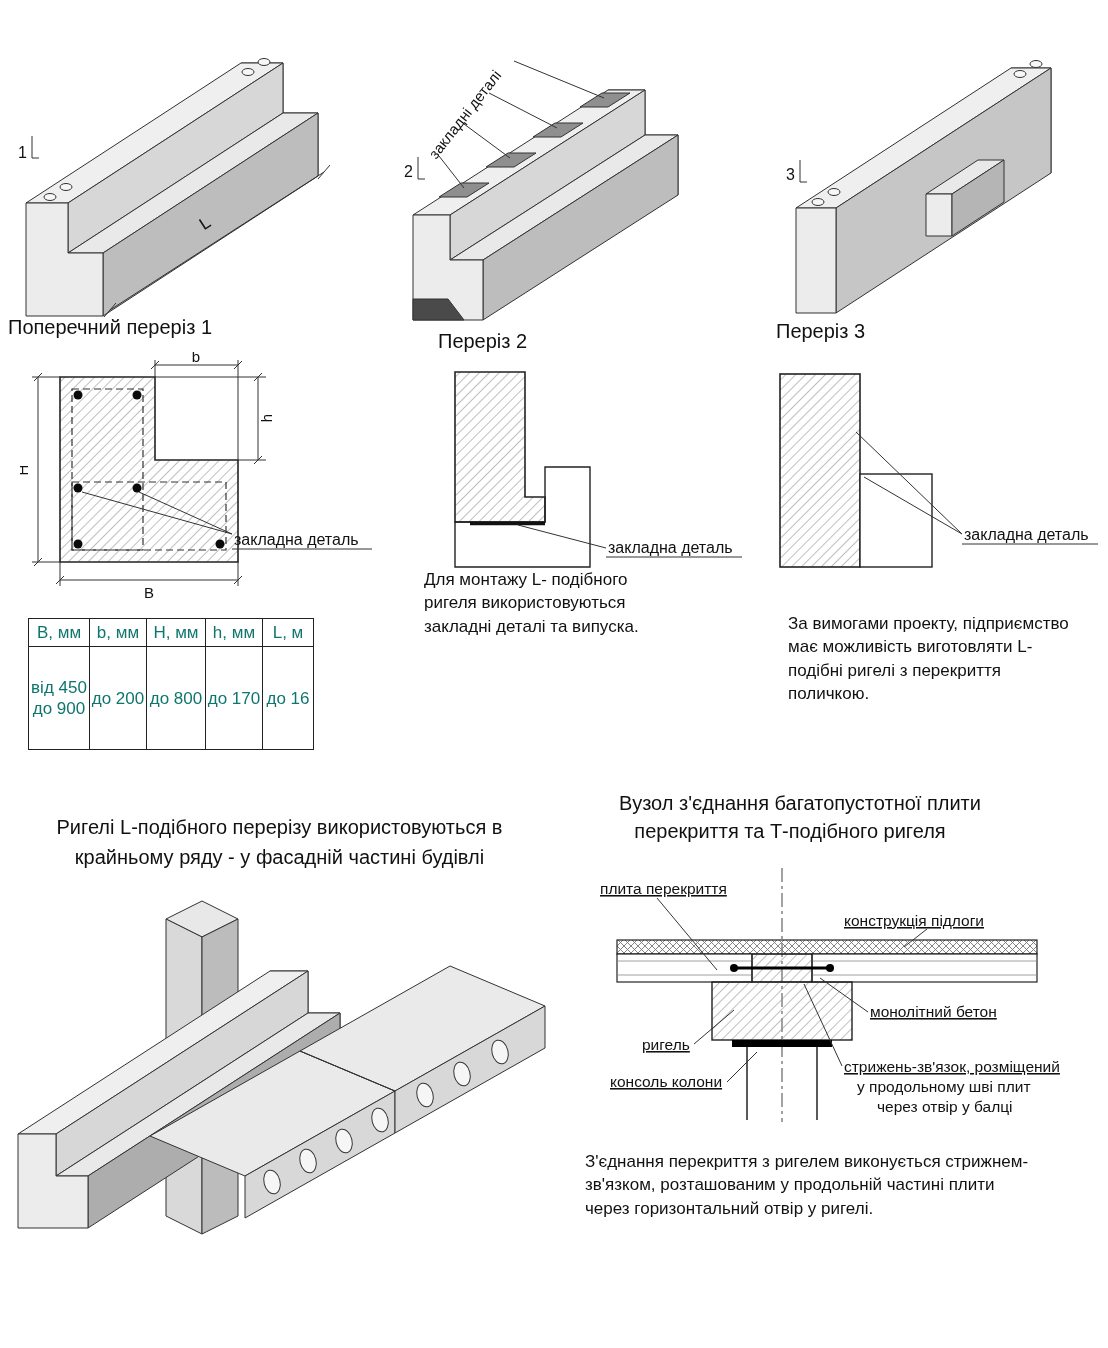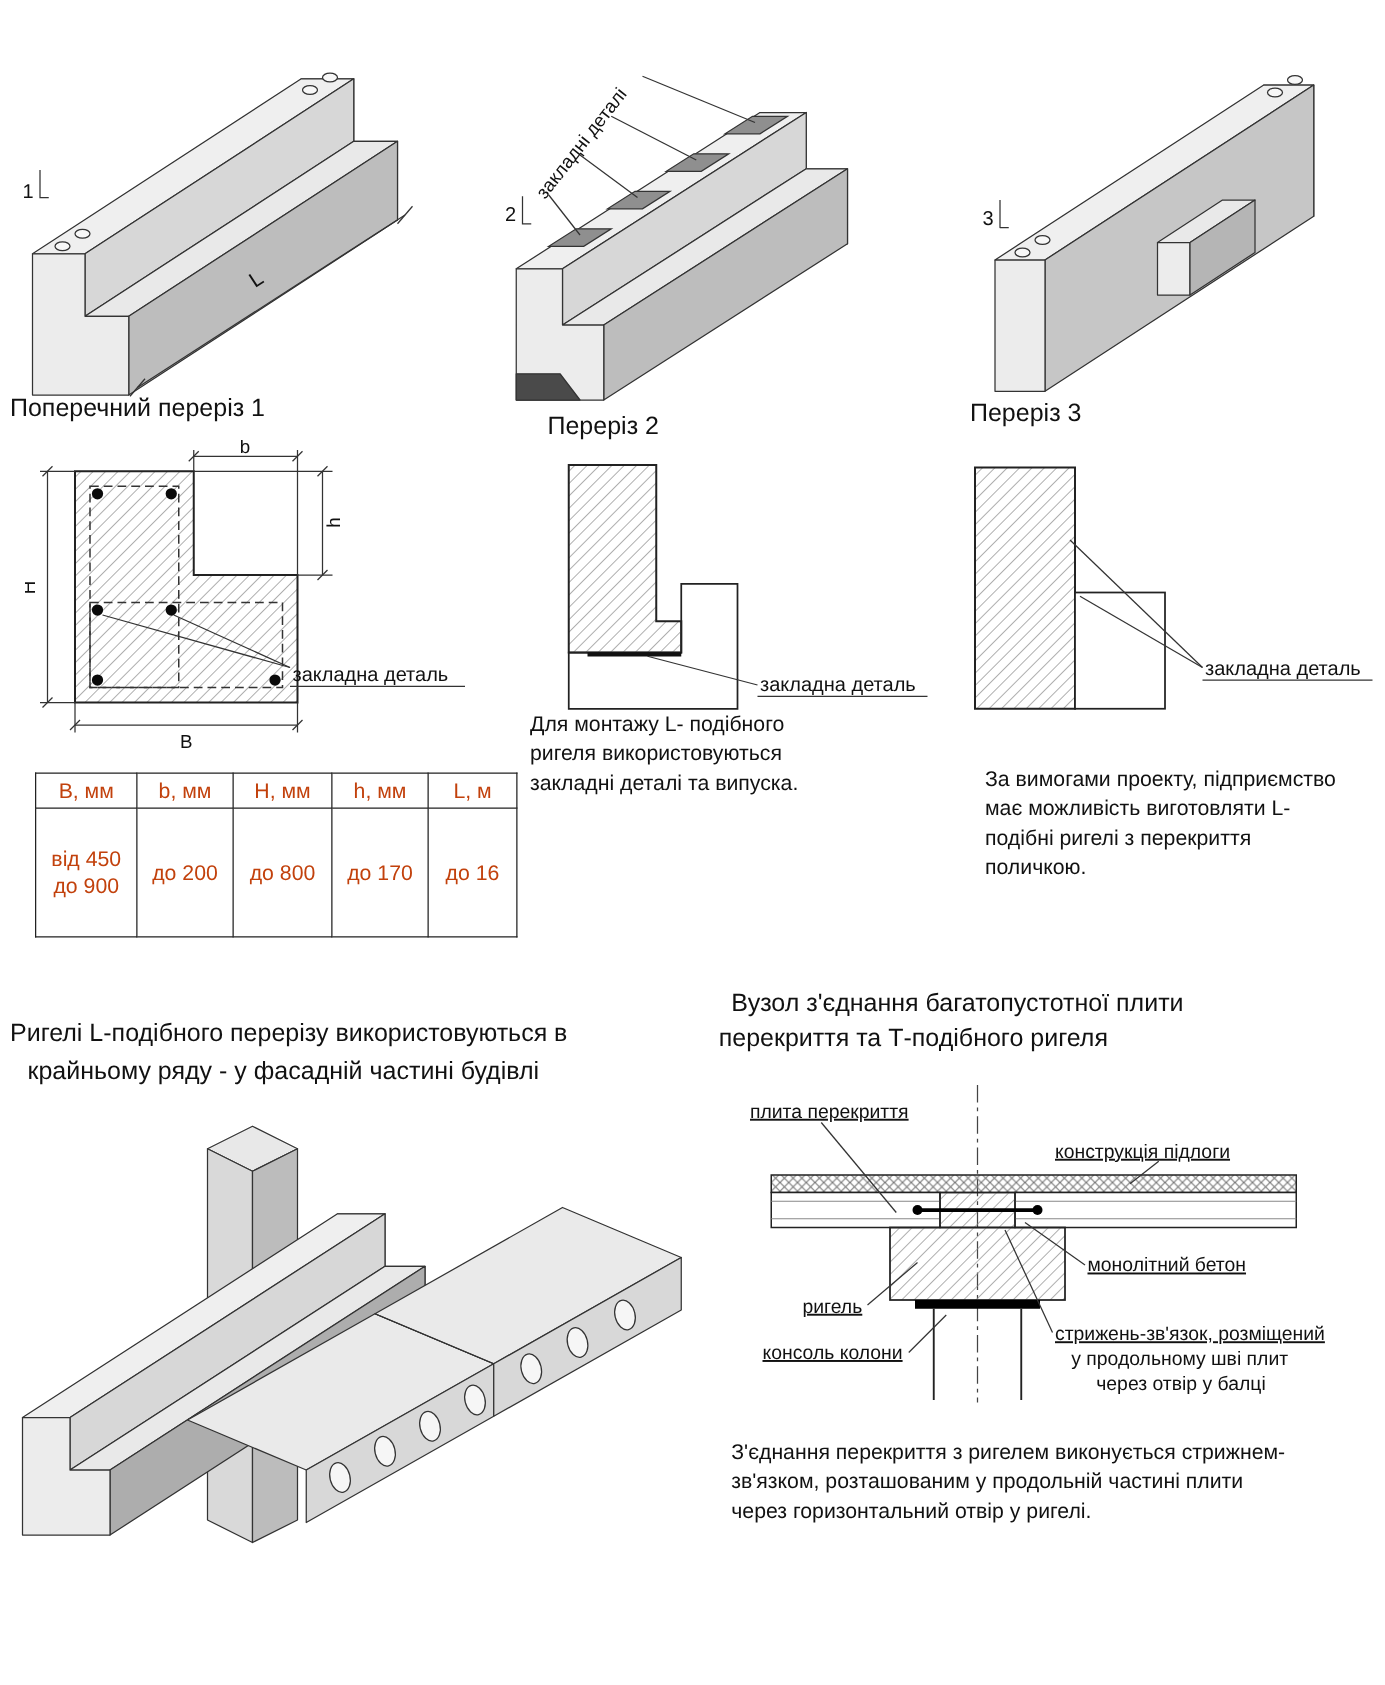--- a/index.html
+++ b/index.html
@@ -1,24 +1,24 @@
 <!DOCTYPE html>
 <html><head>
 <meta charset="utf-8">
 <style>
   html,body{margin:0;padding:0;background:#fff;}
   #canvas{position:relative;width:1108px;height:1348px;background:#fff;overflow:hidden;
           font-family:"Liberation Sans",sans-serif;color:#111;}
   .abs{position:absolute;}
   .caption{font-size:20px;color:#111;}
   .note{font-size:17px;line-height:1.38;color:#111;}
-  .center{}
+  .center{text-align:center;}
   .dim-table{border-collapse:collapse;background:#fff;}
   .dim-table th,.dim-table td{border:1.6px solid #222;font-size:17px;text-align:center;
-    padding:3px 10px;font-weight:normal;color:#c2410c;line-height:1.25;}
+    padding:3px 0;font-weight:normal;color:#0f766e;line-height:1.25;}
   .dim-table td{height:96px;vertical-align:middle;}
   svg{display:block;}
   svg text{font-family:"Liberation Sans",sans-serif;fill:#111;}
 </style>
 </head>
 <body>
 
 <div id="canvas">
 
   <svg width="0" height="0" style="position:absolute">
@@ -188,21 +188,21 @@
         <td>до 800</td>
         <td>до 170</td>
         <td>до 16</td>
       </tr>
     </tbody>
   </table>
 
   <div class="abs note" style="left:424px;top:568px;width:245px">Для монтажу L- подібного ригеля  використовуються закладні деталі та випуска.</div>
   <div class="abs note" style="left:788px;top:612px;width:290px">За вимогами проекту, підприємство має можливість виготовляти L-подібні ригелі з перекриття поличкою.</div>
 
-  <div class="abs caption center" style="left:8px;top:816px;width:515px">Ригелі L-подібного перерізу використовуються в</div>
+  <div class="abs caption center" style="left:22px;top:816px;width:515px">Ригелі L-подібного перерізу використовуються в</div>
   <div class="abs caption center" style="left:22px;top:846px;width:515px">крайньому ряду - у фасадній частині будівлі</div>
 
   <svg class="abs" style="left:10px;top:886px" width="560" height="385" viewBox="0 0 560 385">
     <g stroke="#333" stroke-width="1" stroke-linejoin="round">
       <polygon points="192,15 228,33 192,51 156,33" fill="#e8e8e8"></polygon>
       <polygon points="156,33 192,51 192,348 156,330" fill="#d9d9d9"></polygon>
       <polygon points="192,51 228,33 228,330 192,348" fill="#bcbcbc"></polygon>
     </g>
     <g stroke="#333" stroke-width="1" stroke-linejoin="round">
       <polygon points="260,85 298,85 298,127 330,127 330,179 260,179" fill="#dfdfdf"></polygon>

